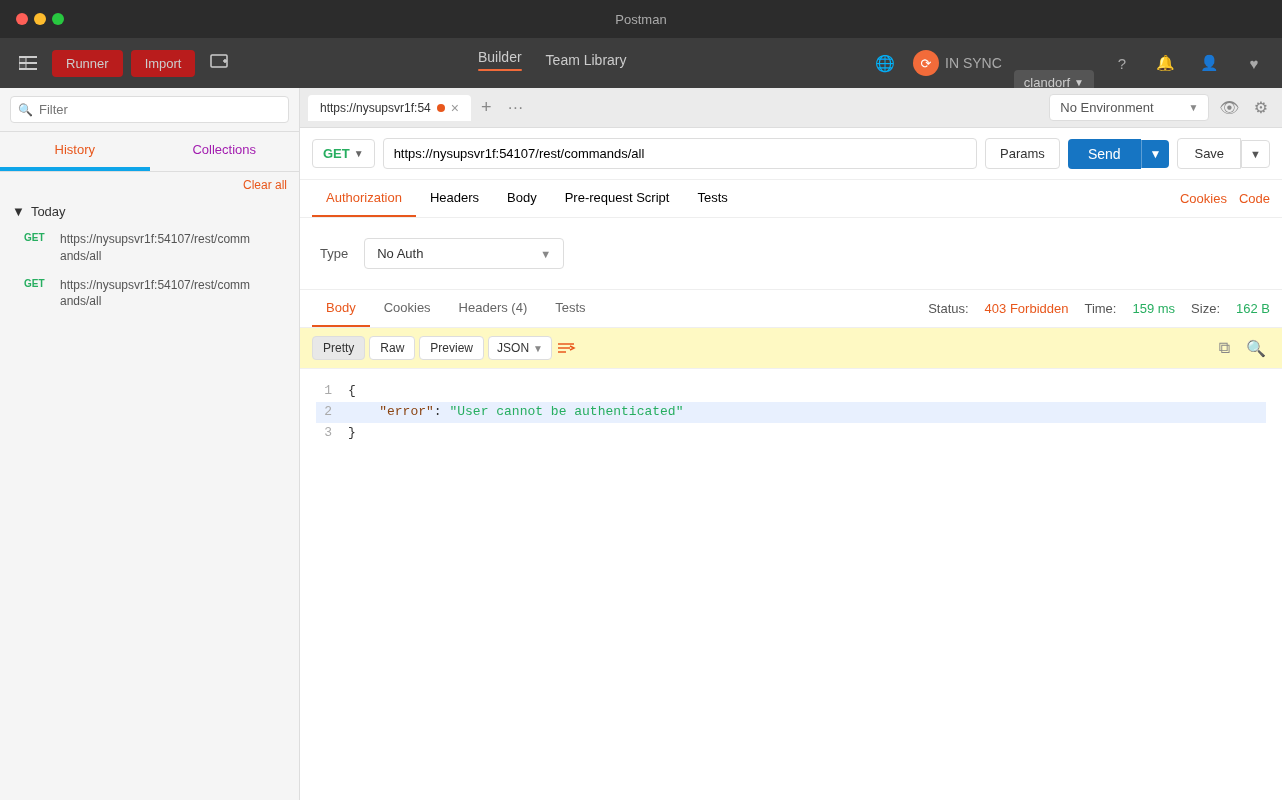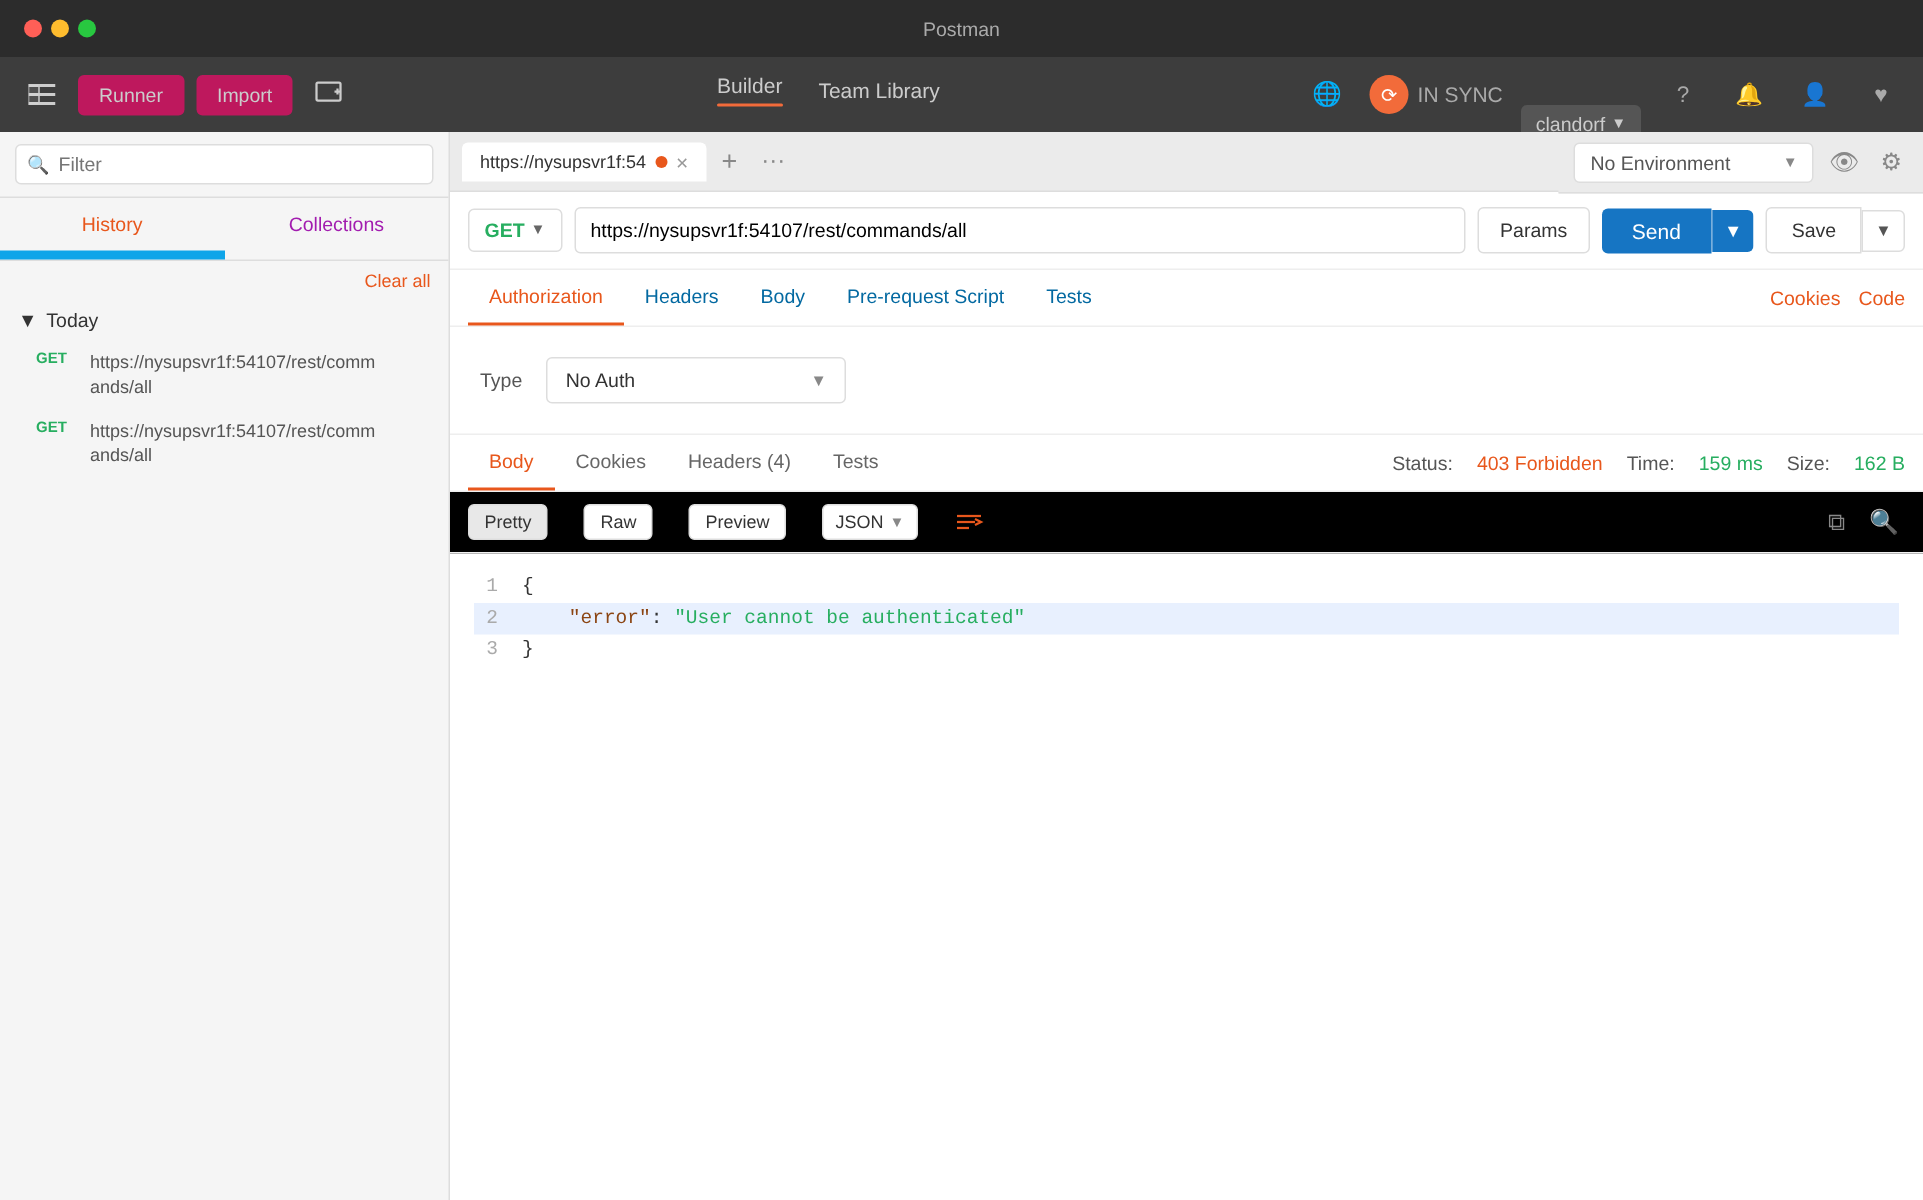--- a/index.html
+++ b/index.html
@@ -29,21 +29,21 @@
       height: 50px;
       display: flex;
       align-items: center;
       padding: 0 12px;
       gap: 8px;
     }
     .toolbar-left { display: flex; align-items: center; gap: 8px; }
     .toolbar-center { flex: 1; display: flex; align-items: center; justify-content: center; gap: 24px; }
     .toolbar-right { display: flex; align-items: center; gap: 12px; }
     .tb-btn {
-      background: #be185d;
+      background: #b91c1c;
       border: none;
       color: #ccc;
       padding: 6px 14px;
       border-radius: 4px;
       cursor: pointer;
       font-size: 13px;
       display: flex;
       align-items: center;
       gap: 6px;
     }
@@ -140,21 +140,21 @@
       flex: 1;
       padding: 10px 0;
       text-align: center;
       cursor: pointer;
       font-size: 13px;
       color: #a21caf;
       border-bottom: 2px solid transparent;
     }
     .sidebar-tab.active {
       color: #e8571c;
-      border-bottom: 6px solid #0ea5e9;
+      border-bottom: 4px solid #0ea5e9;
     }
     .sidebar-content { flex: 1; overflow-y: auto; }
     .clear-all {
       text-align: right;
       padding: 6px 12px;
       color: #e8571c;
       font-size: 12px;
       cursor: pointer;
     }
     .history-group-label {
@@ -335,21 +335,21 @@
       display: flex;
       align-items: center;
       border-bottom: 1px solid #eee;
       padding: 0 12px;
       background: #fff;
     }
     .req-config-tab {
       padding: 10px 14px;
       cursor: pointer;
       font-size: 13px;
-      color: #0369a1;
+      color: #000000;
       border-bottom: 2px solid transparent;
     }
     .req-config-tab.active {
       color: #e8571c;
       border-bottom: 2px solid #e8571c;
     }
     .req-config-right {
       margin-left: auto;
       display: flex;
       gap: 12px;
@@ -423,24 +423,24 @@
     .status-value { color: #e8571c; font-weight: 500; }
     .time-label { color: #555; }
     .time-value { color: #27ae60; font-weight: 500; }
     .size-label { color: #555; }
     .size-value { color: #27ae60; font-weight: 400; }
 
     
     .response-body-toolbar {
       display: flex;
       align-items: center;
-      gap: 24px;
+      gap: 4px;
       padding: 8px 12px;
       border-bottom: 1px solid #f0f0f0;
-      background: #000000;
+      background: #fef9c3;
     }
     .body-format-btn {
       padding: 4px 10px;
       border: 1px solid #ddd;
       border-radius: 4px;
       background: #fff;
       cursor: pointer;
       font-size: 12px;
       color: #333;
     }

